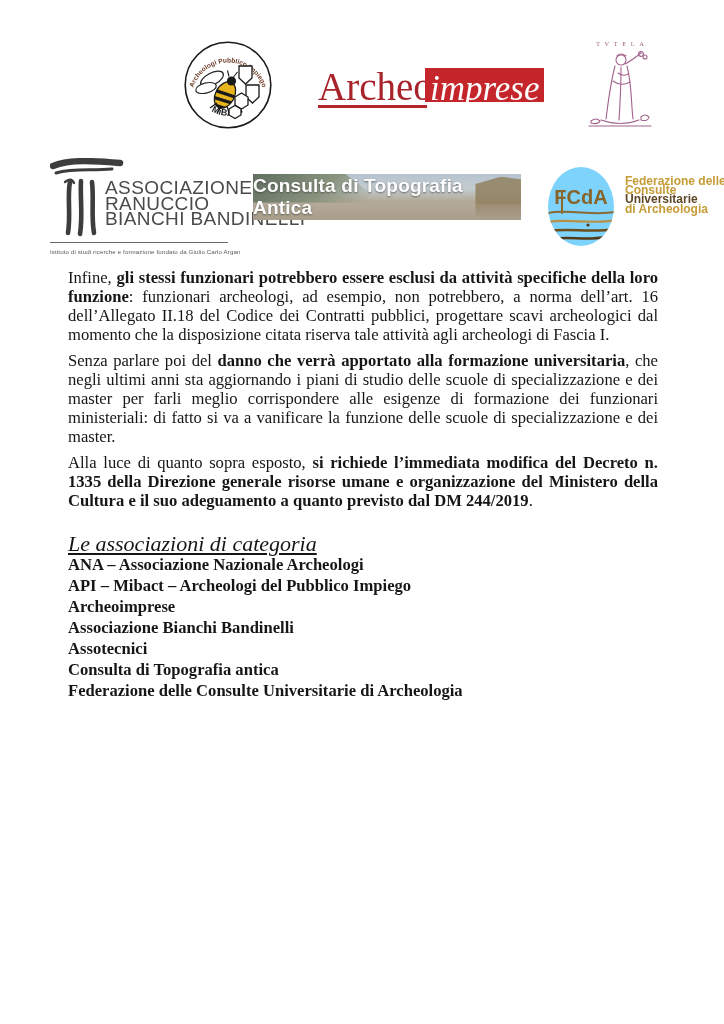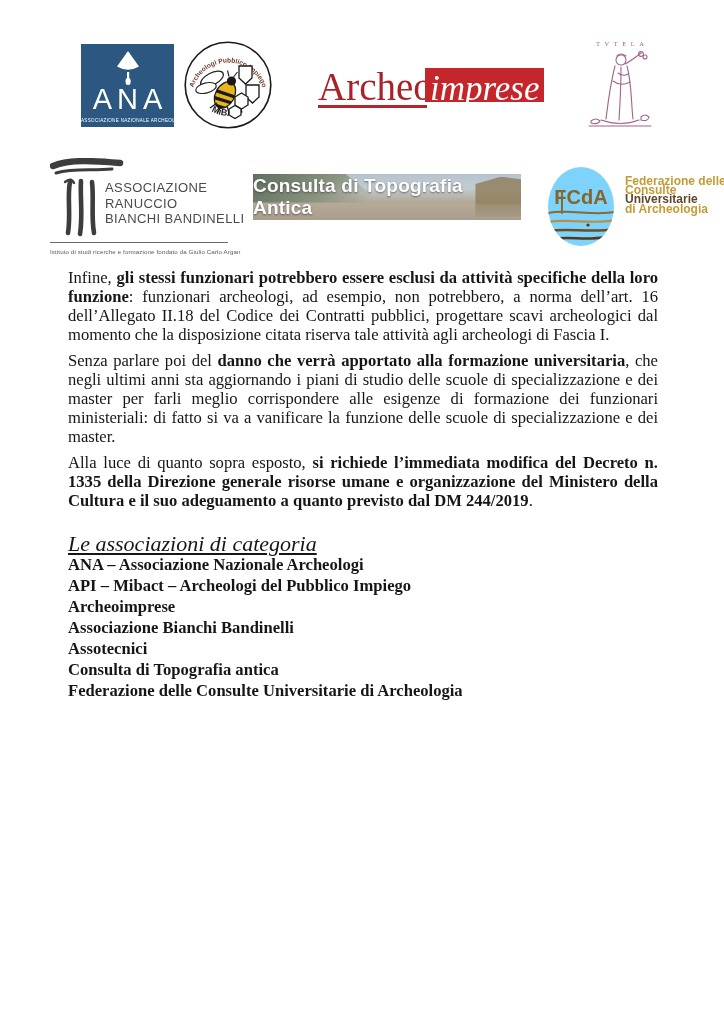--- a/index.html
+++ b/index.html
@@ -24,21 +24,21 @@
                      font-size:35px; line-height:44px; }
   .archeo-underline { position:absolute; left:0; top:41px; width:109px; height:2.5px; background:#b5242b; }
 
   .logo-tutela { position:absolute; left:577px; top:40px; width:86px; height:92px; }
   .tutela-caption { text-align:center; font-size:6.5px; letter-spacing:4.5px; text-indent:4.5px;
                     color:#a2638c; font-family:"Liberation Serif", serif; }
 
   
   .logo-bandinelli { position:absolute; left:50px; top:158px; width:185px; height:105px; }
   .bnd-name { position:absolute; left:55px; top:22px; font-family:"Liberation Sans", sans-serif;
-              font-size:13px; line-height:15.5px; color:#4a4a4a; letter-spacing:.4px; white-space:nowrap; }
+              font-size:19px; line-height:15.5px; color:#4a4a4a; letter-spacing:.4px; white-space:nowrap; }
   .bnd-divider { position:absolute; left:0; top:84px; width:178px; height:1px; background:#6a6a6a; }
   .bnd-footnote { position:absolute; left:0; top:90px; width:185px; font-family:"Liberation Sans", sans-serif;
                   font-size:6.2px; color:#5a5a5a; white-space:nowrap; letter-spacing:.1px; }
 
   .banner-consulta { position:absolute; left:253px; top:174px; width:268px; height:46px; overflow:hidden;
                      background:linear-gradient(180deg,#b6c3cf 0%,#c3ccd0 32%,#b3a997 60%,#b2a691 100%); }
   .banner-mountain { position:absolute; left:0; top:0; width:48%; height:62%;
                      background:linear-gradient(135deg,#5f6f60 0%,#8a937e 55%, rgba(138,147,126,0) 90%);
                      clip-path:polygon(0 0,72% 0,100% 100%,0 100%); }
   .banner-ruin { position:absolute; right:0; top:6%; width:17%; height:88%; background:#90805f;
@@ -67,29 +67,20 @@
   .doc-body p.para { margin:0 0 7px; text-align:justify; }
   .assoc-heading { margin:24px 0 0; font-weight:normal; font-style:italic;
                    text-decoration:underline; font-size:22px; }
   .assoc-item { font-weight:bold; margin-top:2px; }
 </style>
 </head>
 <body>
 
 <div class="page">
 
-  <div class="logo-ana">
-    <svg class="ana-trowel" width="30" height="36" viewBox="0 0 30 36">
-      <path d="M15,1 L26,16.5 Q15,23 4,16.5 Z" fill="#ffffff"></path>
-      <rect x="14" y="22" width="2.2" height="6" fill="#ffffff"></rect>
-      <rect x="12.6" y="28" width="5" height="7" rx="2.2" fill="#ffffff"></rect>
-    </svg>
-    <div class="ana-acronym">ANA</div>
-    <div class="ana-sub">ASSOCIAZIONE NAZIONALE ARCHEOLOGI</div>
-  </div>
 
   <svg class="logo-api" viewBox="0 0 90 90" xmlns="http://www.w3.org/2000/svg">
     <circle cx="45" cy="45" r="42.8" fill="#ffffff" stroke="#1a1a1a" stroke-width="1.6"></circle>
     <defs>
       <path id="beeTopArc" d="M 9,53 A 36.5,36.5 0 0 1 81,53"></path>
       <path id="beeBotArc" d="M 18,61 A 32,32 0 0 0 72,61"></path>
       <clipPath id="beeBodyClip">
           <ellipse cx="42" cy="55" rx="9.5" ry="14" transform="rotate(28 42 55)"></ellipse>
         </clipPath>
     </defs>

